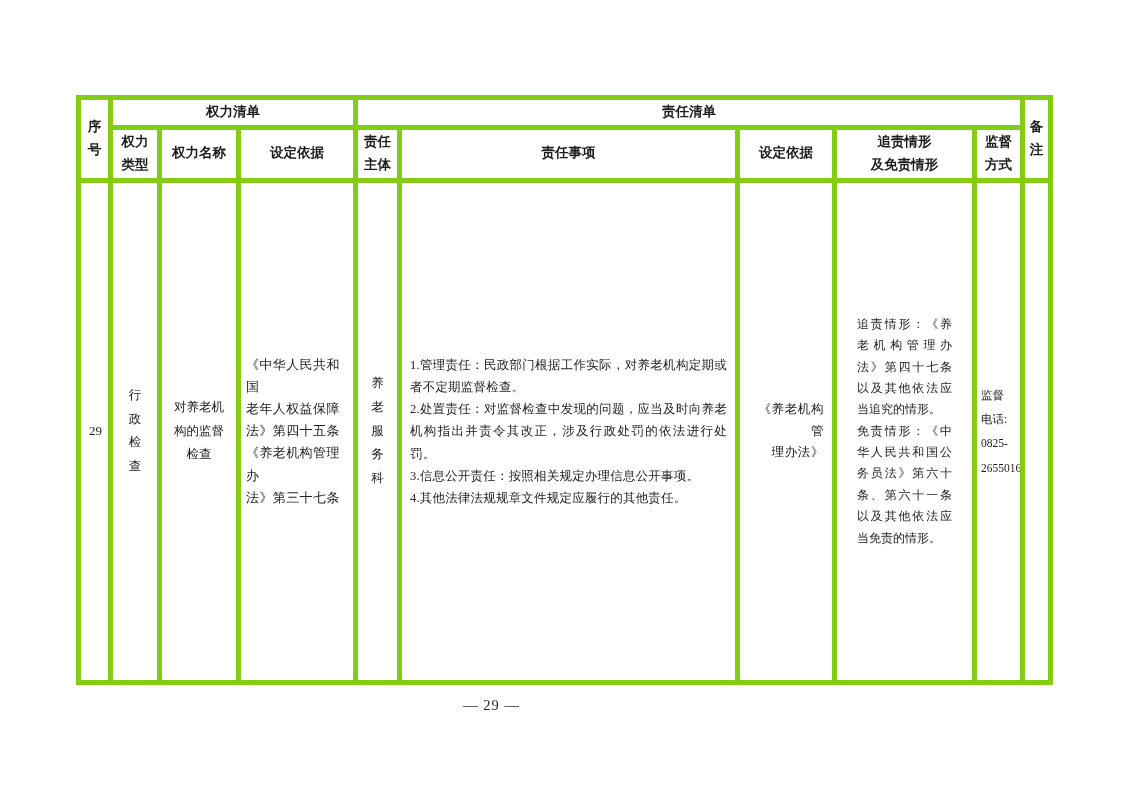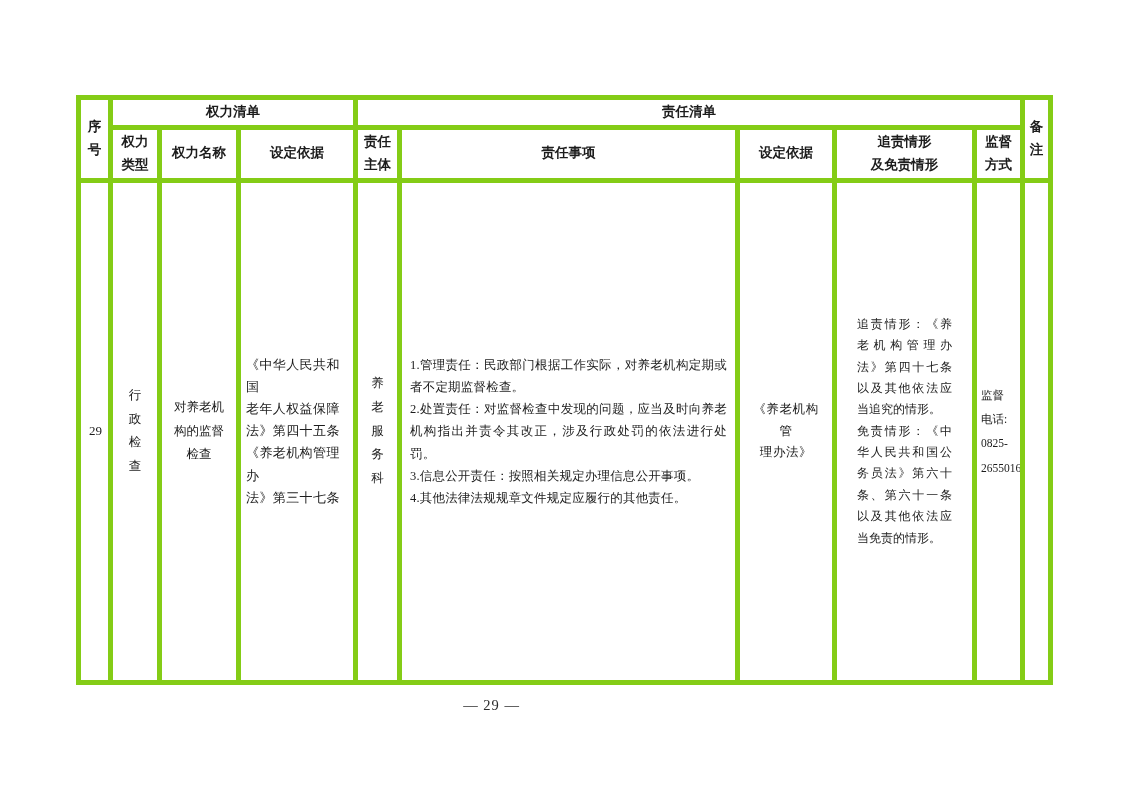--- a/index.html
+++ b/index.html
@@ -67,21 +67,21 @@
     line-height: 1.7;
   }
   td.c-matters {
     text-align: justify;
     padding: 12px 8px;
     line-height: 1.78;
     letter-spacing: 0.2px;
     margin-top: 44px;
   }
   td.c-account {
-    text-align: center;
+    text-align: right;
     padding: 4px 8px;
     letter-spacing: 0.6px;
   }
   td.c-pursuit {
     text-align: justify;
     font-size: 12px;
     padding: 4px 20px;
     line-height: 1.78;
   }
   td.c-supervise {

